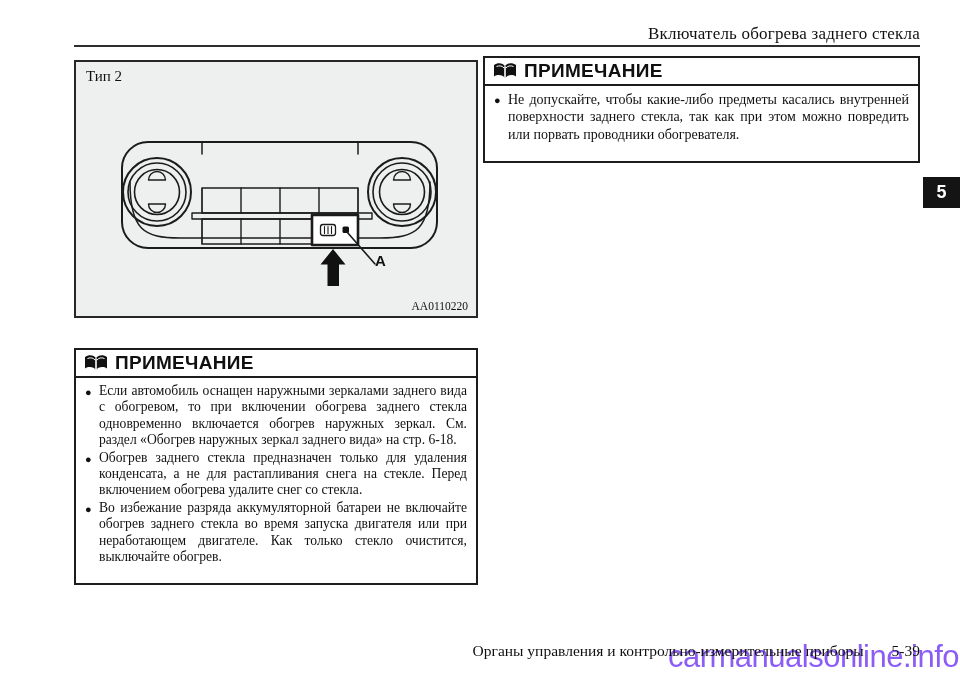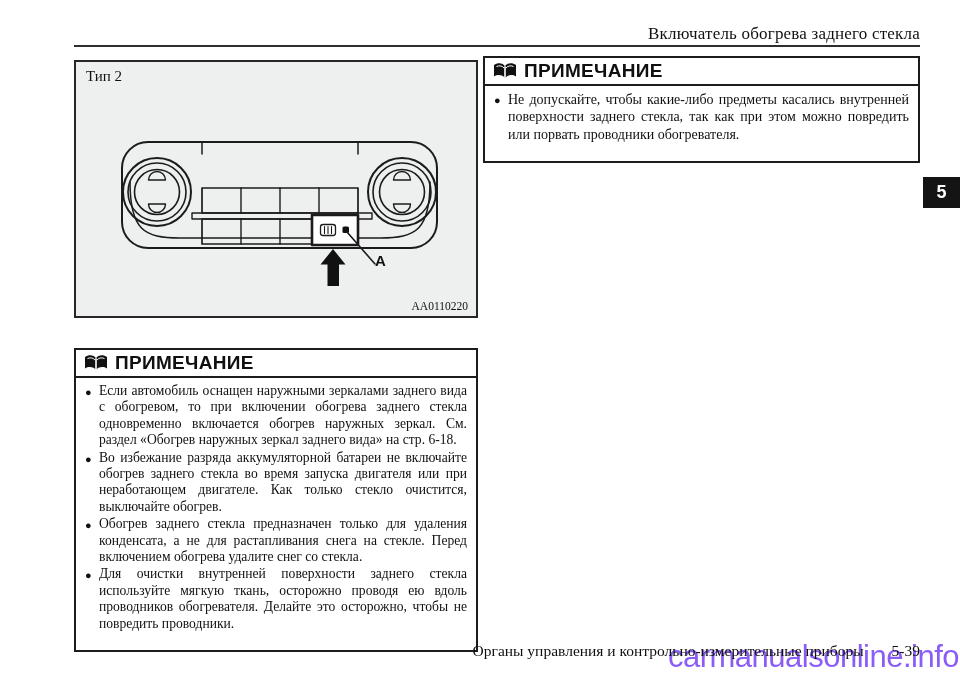--- a/index.html
+++ b/index.html
@@ -169,23 +169,22 @@
   <div class="note-title-row">
     <svg class="book-icon" viewBox="0 0 24 18">
       <path d="M1 3 C5 0 10 1 12 4.2 C14 1 19 0 23 3 L23 14.5 C19 12 14 13 12 16.2 C10 13 5 12 1 14.5 Z" fill="#111111"></path>
       <path d="M12 4.2 V16.2" stroke="#ffffff" stroke-width="1.6"></path>
       <path d="M3.5 4.5 C6.5 3.2 9.5 4 11 6 M20.5 4.5 C17.5 3.2 14.5 4 13 6" stroke="#ffffff" stroke-width="1" fill="none"></path>
     </svg>
     <span class="note-title">ПРИМЕЧАНИЕ</span>
   </div>
   <div class="note-body">
     <div class="note-item">Если автомобиль оснащен наружными зеркалами заднего вида с обогревом, то при включении обогрева заднего стекла одновременно включается обогрев наружных зеркал. См. раздел «Обогрев наружных зеркал заднего вида» на стр. 6-18.</div>
+    <div class="note-item">Обогрев заднего стекла предназначен только для удаления конденсата, а не для растапливания снега на стекле. Перед включением обогрева удалите снег со стекла.</div>
     <div class="note-item">Во избежание разряда аккумуляторной батареи не включайте обогрев заднего стекла во время запуска двигателя или при неработающем двигателе. Как только стекло очистится, выключайте обогрев.</div>
-    <div class="note-item">Обогрев заднего стекла предназначен только для удаления конденсата, а не для растапливания снега на стекле. Перед включением обогрева удалите снег со стекла.</div>
-    <div class="note-item">Для очистки внутренней поверхности заднего стекла используйте мягкую ткань, осторожно проводя ею вдоль проводников обогревателя. Делайте это осторожно, чтобы не повредить проводники.</div>
   </div>
 </div>
 
 <div class="chapter-tab">5</div>
 
 <div class="watermark">carmanualsonline.info</div>
 <div class="footer">
   <span>Органы управления и контрольно-измерительные приборы</span><span class="page-num">5-39</span>
 </div>
 

